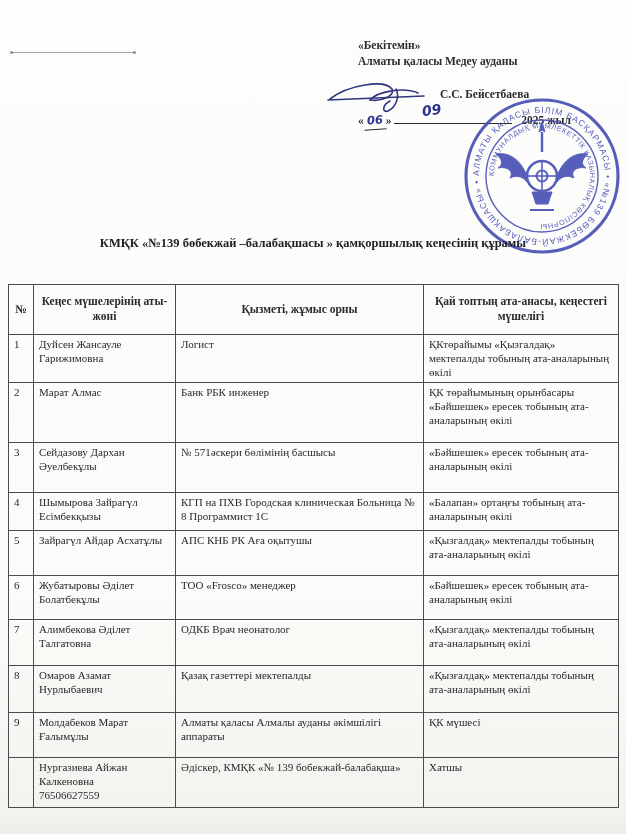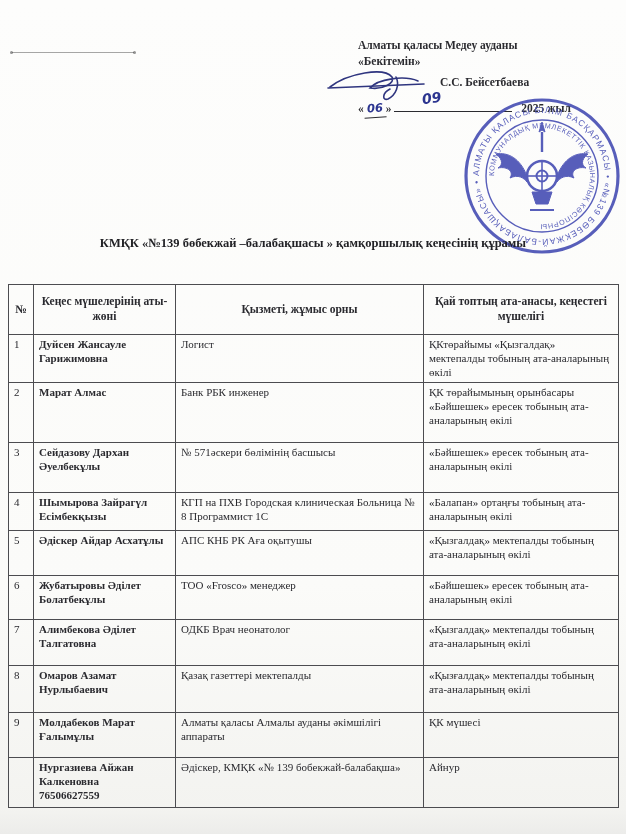--- a/index.html
+++ b/index.html
@@ -26,21 +26,21 @@
   .scan-artifact::before { left:-2px; top:-2px; }
   .scan-artifact::after { right:-2px; top:-2px; }
 
   
   .approval {
     position:absolute; left:358px; top:38px; width:260px;
     font-weight:bold; font-size:11.5px; line-height:15.5px;
     color:#2b2b30;
   }
   .approval .line { white-space:nowrap; }
-  .sig-row { position:relative; height:26px; margin-top:0;text-align:center; }
+  .sig-row { position:relative; height:26px; margin-top:12px;text-align:center; }
   .sig-row .signer { position:absolute; left:82px; top:6px; white-space:nowrap; }
   .sig-svg { position:absolute; left:-32px; top:-6px; }
   .date-row { position:relative; margin-top:2px; white-space:nowrap; font-weight:bold; }
   .hand {
     font-family:"DejaVu Sans","Liberation Sans",sans-serif;
     font-style:italic; color:#2c3590; font-weight:bold;
     display:inline-block; transform:rotate(-4deg);
   }
   .day-slot { display:inline-block; border-bottom:1px solid #2b2b30; min-width:22px; text-align:center; }
   .month-line { display:inline-block; border-bottom:1px solid #2b2b30; width:118px; position:relative; height:14px; vertical-align:baseline; }
@@ -71,42 +71,42 @@
   }
   table.council th {
     font-weight:bold; text-align:center; vertical-align:middle;
     font-size:11.5px; line-height:15px; height:44px;
   }
   col.c-num { width:25px; }
   col.c-name { width:142px; }
   col.c-pos { width:248px; }
   col.c-mem { width:195px; }
   td.cell-num { text-align:left; padding-left:6px; }
-  td.cell-name { white-space:pre-line;font-weight:bold; }
+  td.cell-name { white-space:pre-line; }
   tbody tr:nth-child(1)  { height:48px; }
   tbody tr:nth-child(2)  { height:60px; }
   tbody tr:nth-child(3)  { height:50px; }
   tbody tr:nth-child(4)  { height:38px; }
   tbody tr:nth-child(5)  { height:45px; }
   tbody tr:nth-child(6)  { height:44px; }
   tbody tr:nth-child(7)  { height:46px; }
   tbody tr:nth-child(8)  { height:47px; }
   tbody tr:nth-child(9)  { height:45px; }
   tbody tr:nth-child(10) { height:50px; }
 </style>
 </head>
 <body>
 
 <div class="page">
 
   <div class="scan-artifact"></div>
 
   <div class="approval">
+    <div class="line">«Бекітемін»</div>
     <div class="line">Алматы қаласы Медеу ауданы</div>
-    <div class="line">«Бекітемін»</div>
     <div class="sig-row">
       <svg class="sig-svg" width="120" height="40" viewBox="0 0 120 40">
         <g fill="none" stroke="#2f357f" stroke-width="1.6" stroke-linecap="round">
           <path d="M4 24 C22 10, 58 4, 66 14 C70 20, 56 27, 44 25 C52 16, 78 12, 92 18"></path>
           <path d="M70 14 C74 22, 70 32, 62 36 C56 38, 56 30, 64 26"></path>
           <path d="M2 25 L98 21"></path>
         </g>
       </svg>
       <span class="signer">С.С. Бейсетбаева</span>
     </div>
@@ -187,21 +187,21 @@
             <td class="cell-membership">«Бәйшешек» ересек тобының ата-аналарының өкілі</td>
           </tr>
           <tr>
             <td class="cell-num">4</td>
             <td class="cell-name">Шымырова Зайрагүл Есімбекқызы</td>
             <td class="cell-position">КГП на ПХВ Городская клиническая Больница № 8  Программист 1С</td>
             <td class="cell-membership">«Балапан» ортаңғы тобының ата-аналарының өкілі</td>
           </tr>
           <tr>
             <td class="cell-num">5</td>
-            <td class="cell-name">Әдіскер Айдар Асхатұлы</td>
+            <td class="cell-name">Зайрагүл Айдар Асхатұлы</td>
             <td class="cell-position">АПС КНБ РК Аға оқытушы</td>
             <td class="cell-membership">«Қызгалдақ» мектепалды тобының ата-аналарының өкілі</td>
           </tr>
           <tr>
             <td class="cell-num">6</td>
             <td class="cell-name">Жубатыровы Әділет Болатбекұлы</td>
             <td class="cell-position">ТОО «Frosco» менеджер</td>
             <td class="cell-membership">«Бәйшешек» ересек тобының ата-аналарының өкілі</td>
           </tr>
           <tr>
@@ -220,19 +220,19 @@
             <td class="cell-num">9</td>
             <td class="cell-name">Молдабеков Марат Ғалымұлы</td>
             <td class="cell-position">Алматы  қаласы Алмалы ауданы әкімшілігі аппараты</td>
             <td class="cell-membership">ҚК мүшесі</td>
           </tr>
           <tr>
             <td class="cell-num"></td>
             <td class="cell-name">Нургазиева Айжан Калкеновна
 76506627559</td>
             <td class="cell-position">Әдіскер, КМҚК «№ 139 бобекжай-балабақша»</td>
-            <td class="cell-membership">Айнур</td>
+            <td class="cell-membership">Хатшы</td>
           </tr>
         </tbody>
     </table>
   </div>
 
 </div>
 
 </body></html>

